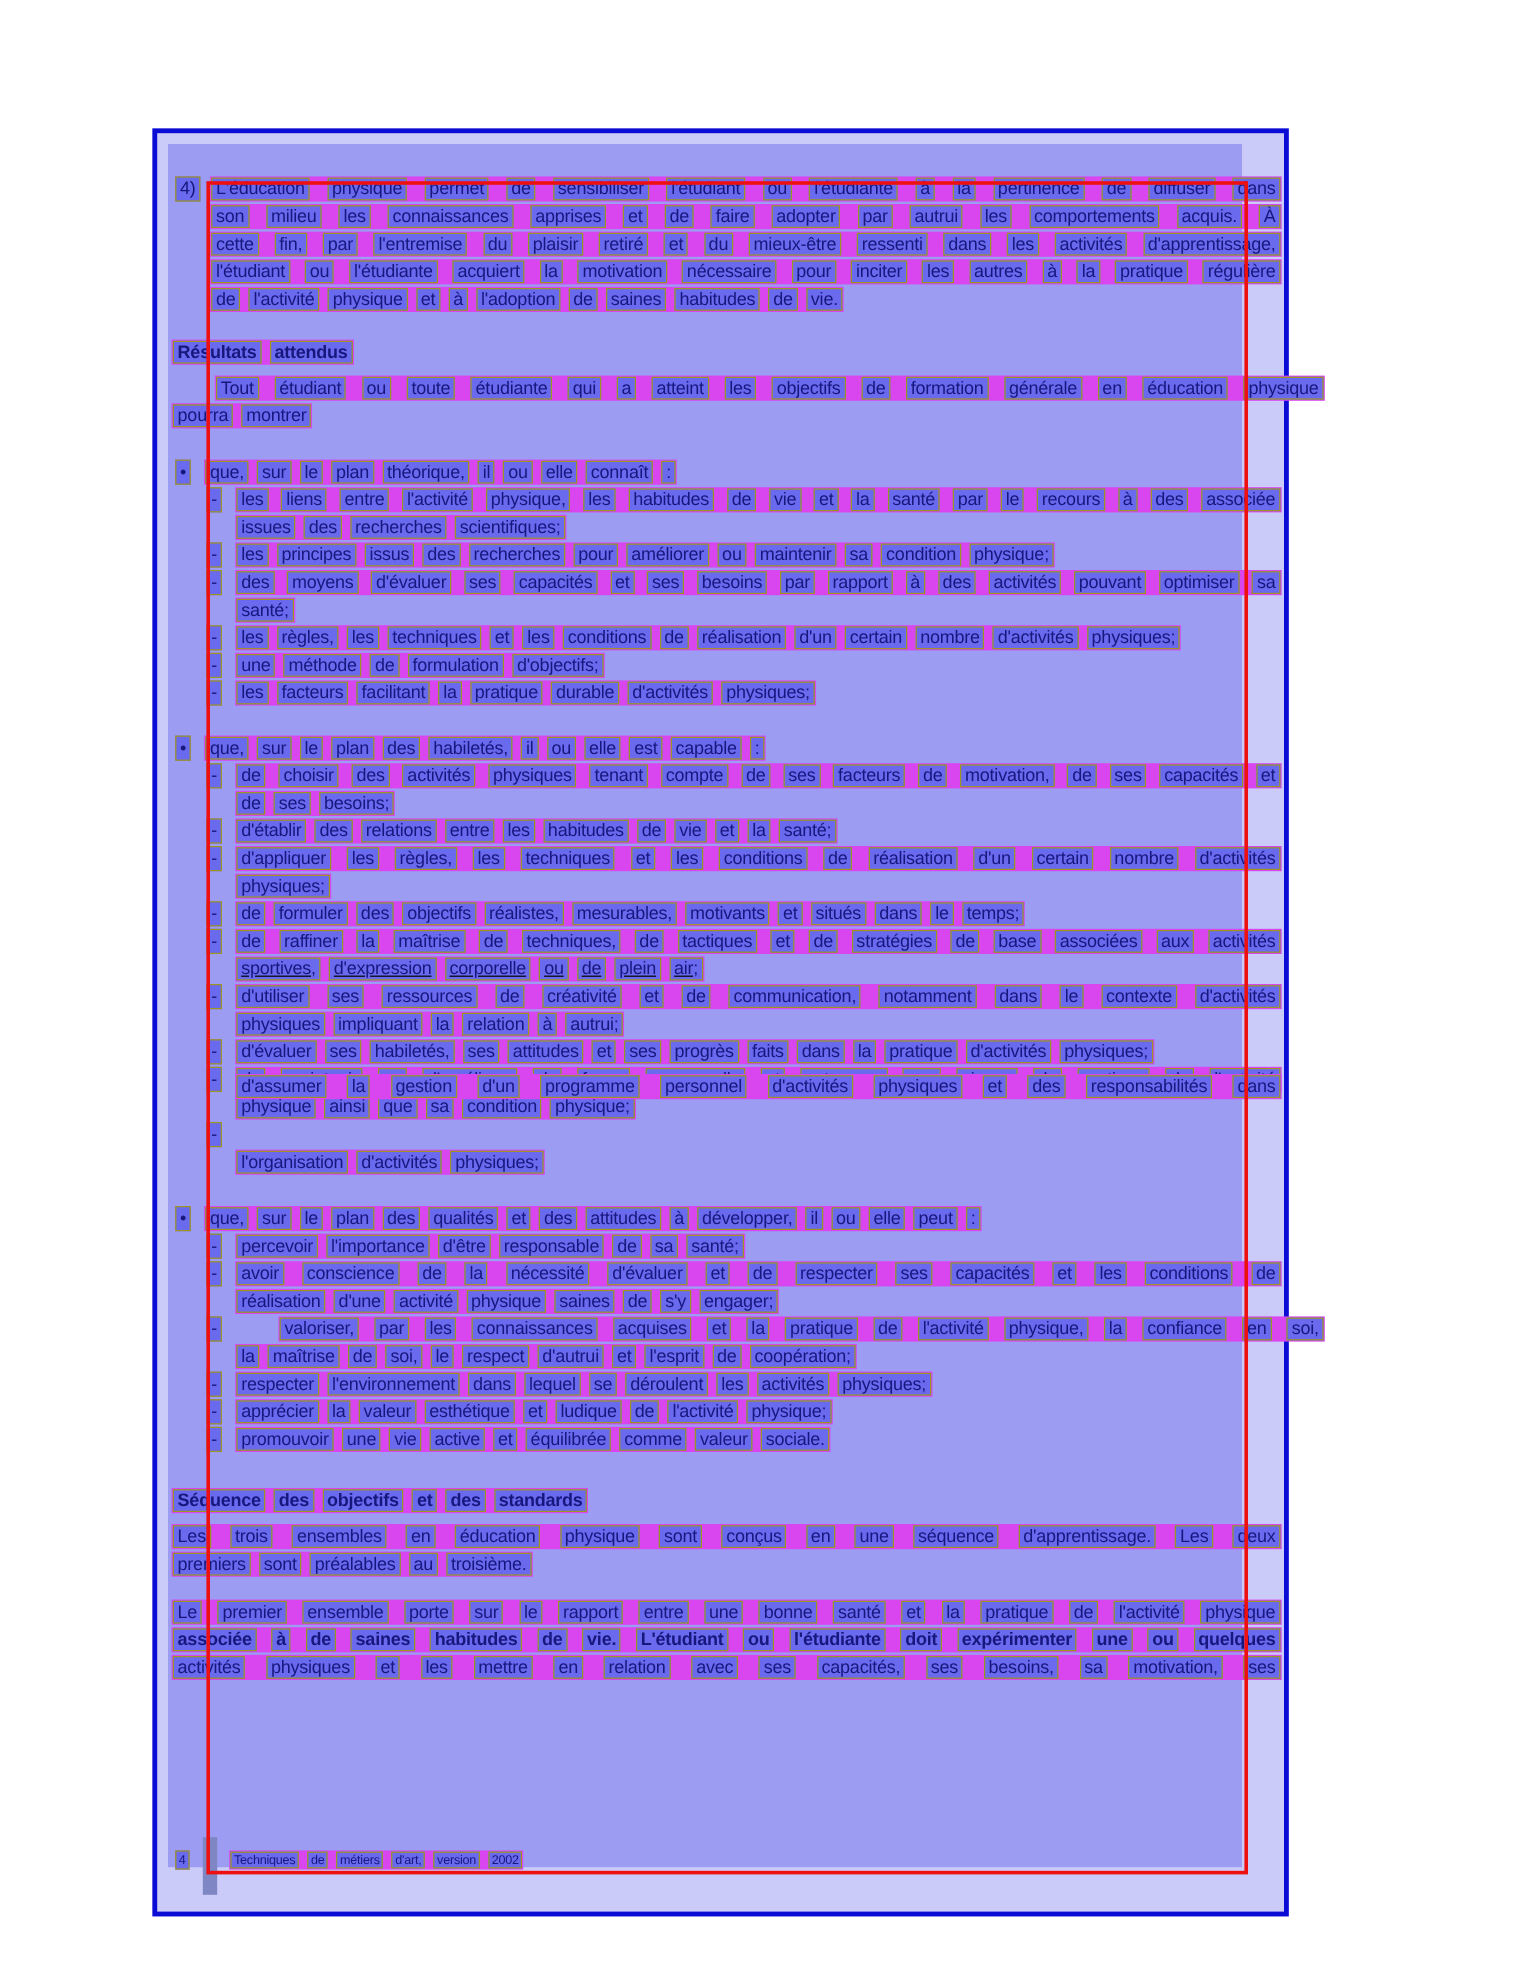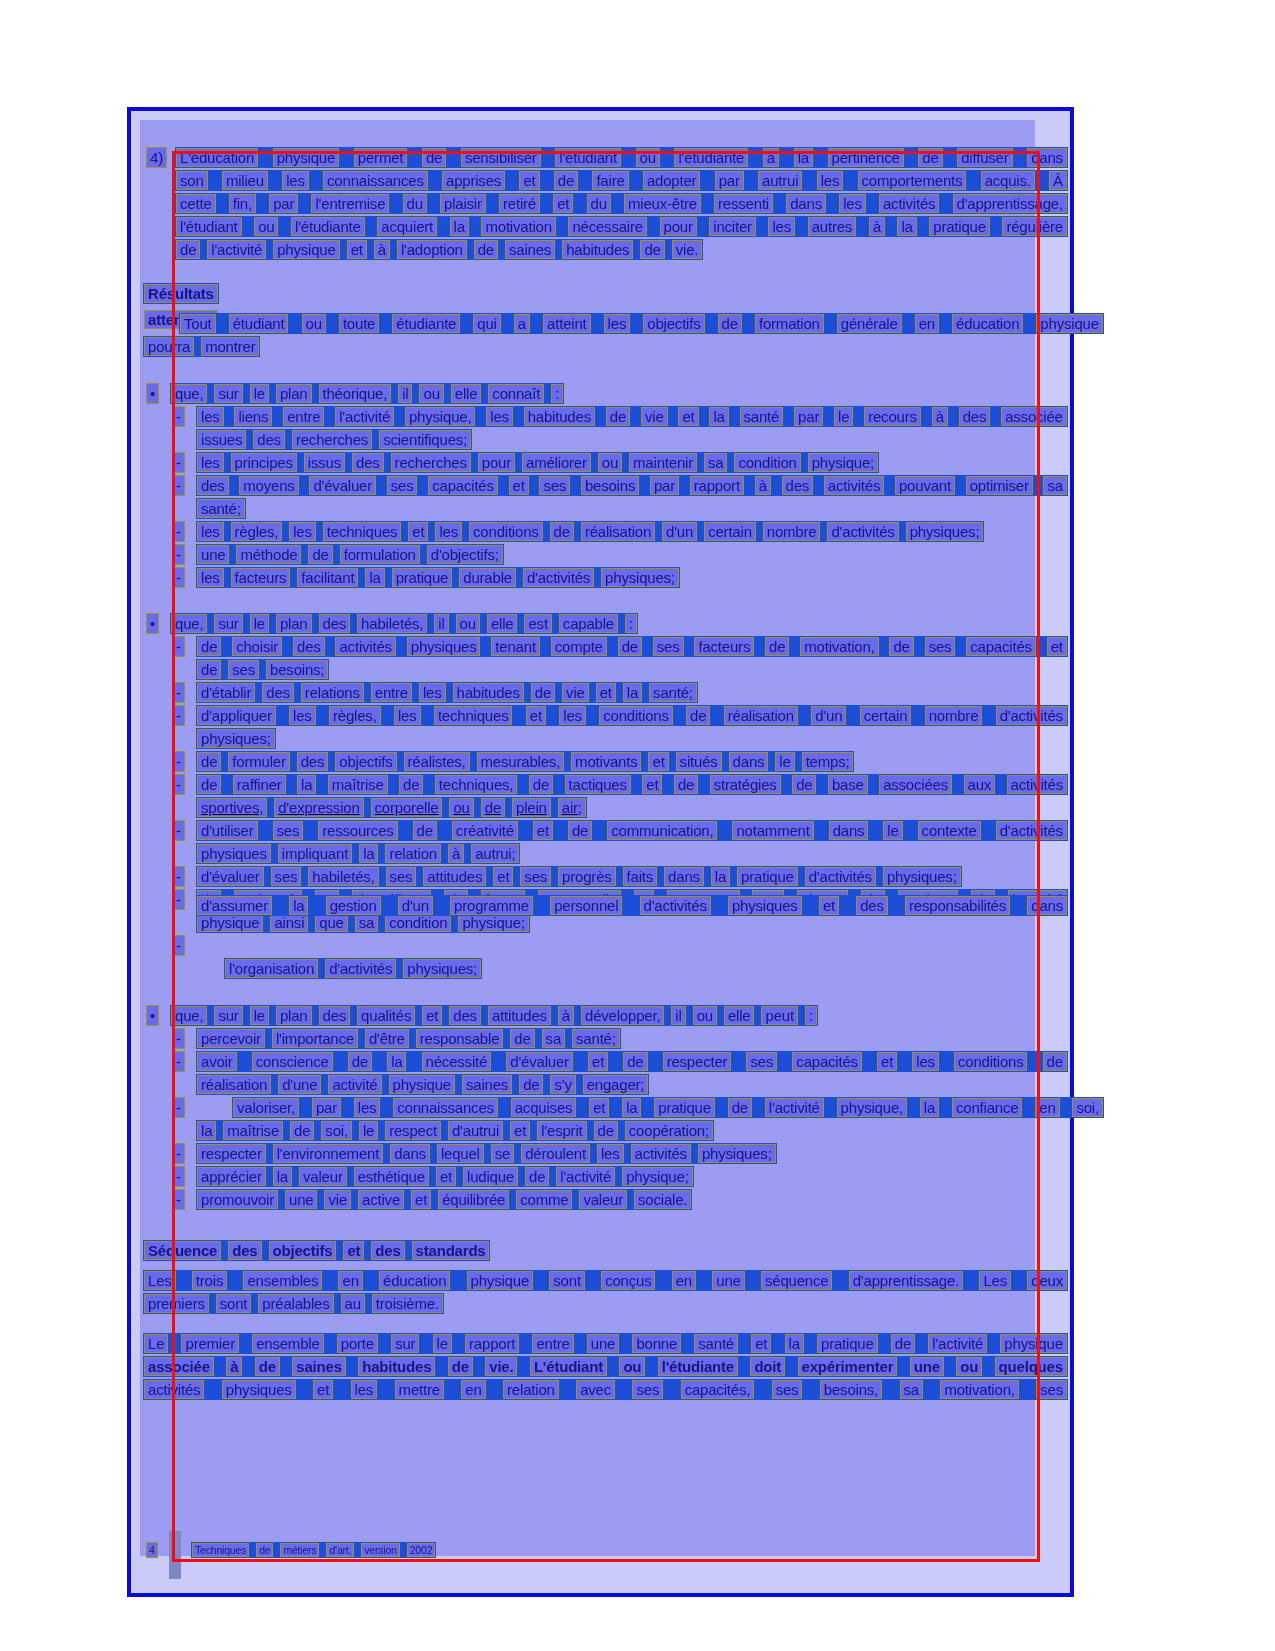--- a/index.html
+++ b/index.html
@@ -7,21 +7,21 @@
   .canvas{position:relative;width:1275px;height:1651px;background:#ffffff;}
   .sheet{position:absolute;left:127px;top:107px;width:939px;height:1482px;
          background:#cbcbfa;border:4px solid #0b0bd6;}
   .overlay{position:absolute;left:9px;top:9px;width:895px;height:1436px;
            background:#9c9cf3;z-index:1;}
   .redbox{position:absolute;left:41px;top:40px;width:862px;height:1405px;
           border:3px solid #ee1010;z-index:10;pointer-events:none;}
   .caret{position:absolute;left:38px;top:1420px;width:12px;height:48px;
          background:#7f86c4;z-index:6;}
   .line{position:absolute;display:flex;flex-wrap:nowrap;align-items:stretch;
-        background:#1d4ed8;height:21px;box-sizing:border-box;z-index:5;padding:1px;}
+        background:#d946ef;height:21px;box-sizing:border-box;z-index:5;padding:1px;}
   .line:not(.just){gap:7px;}
   .just{justify-content:space-between;}
   .word{display:flex;align-items:center;background:#6a6aef;border:1px solid #9e9422;
         color:#17177e;font-size:15px;line-height:17px;letter-spacing:-0.2px;
         padding:0 3px;white-space:nowrap;box-sizing:border-box;}
   .bold .word{font-weight:bold;}
   .line.small{height:16px;}
   .line.small .word,.word.small{font-size:10.5px;line-height:12px;padding:0 2px;}
   .marker{position:absolute;z-index:5;height:21px;}
   .marker.small{height:16px;}
@@ -108,21 +108,21 @@
           <span class="word">physique</span>
           <span class="word">et</span>
           <span class="word">à</span>
           <span class="word">l'adoption</span>
           <span class="word">de</span>
           <span class="word">saines</span>
           <span class="word">habitudes</span>
           <span class="word">de</span>
           <span class="word">vie.</span>
         </div>
-        <div class="line bold" style="left: 12px; top: 172px; flex-direction: column;">
+        <div class="line bold" style="left: 12px; top: 172px;">
           <span class="word">Résultats</span>
           <span class="word">attendus</span>
         </div>
         <div class="line just" style="left: 12px; top: 202px; width: 925px; margin-left: 36px;">
           <span class="word">Tout</span>
           <span class="word">étudiant</span>
           <span class="word">ou</span>
           <span class="word">toute</span>
           <span class="word">étudiante</span>
           <span class="word">qui</span>
@@ -445,21 +445,21 @@
           <span class="word">d'un</span>
           <span class="word">programme</span>
           <span class="word">personnel</span>
           <span class="word">d'activités</span>
           <span class="word">physiques</span>
           <span class="word">et</span>
           <span class="word">des</span>
           <span class="word">responsabilités</span>
           <span class="word">dans</span>
         </div>
-        <div class="line" style="left: 65px; top: 847px; margin-left: 28px;">
+        <div class="line" style="left: 65px; top: 847px;">
           <span class="word">l'organisation</span>
           <span class="word">d'activités</span>
           <span class="word">physiques;</span>
         </div>
         <span class="word marker" style="left: 15px; top: 894px;">•</span>
         <div class="line" style="left: 39px; top: 894px;">
           <span class="word">que,</span>
           <span class="word">sur</span>
           <span class="word">le</span>
           <span class="word">plan</span>

